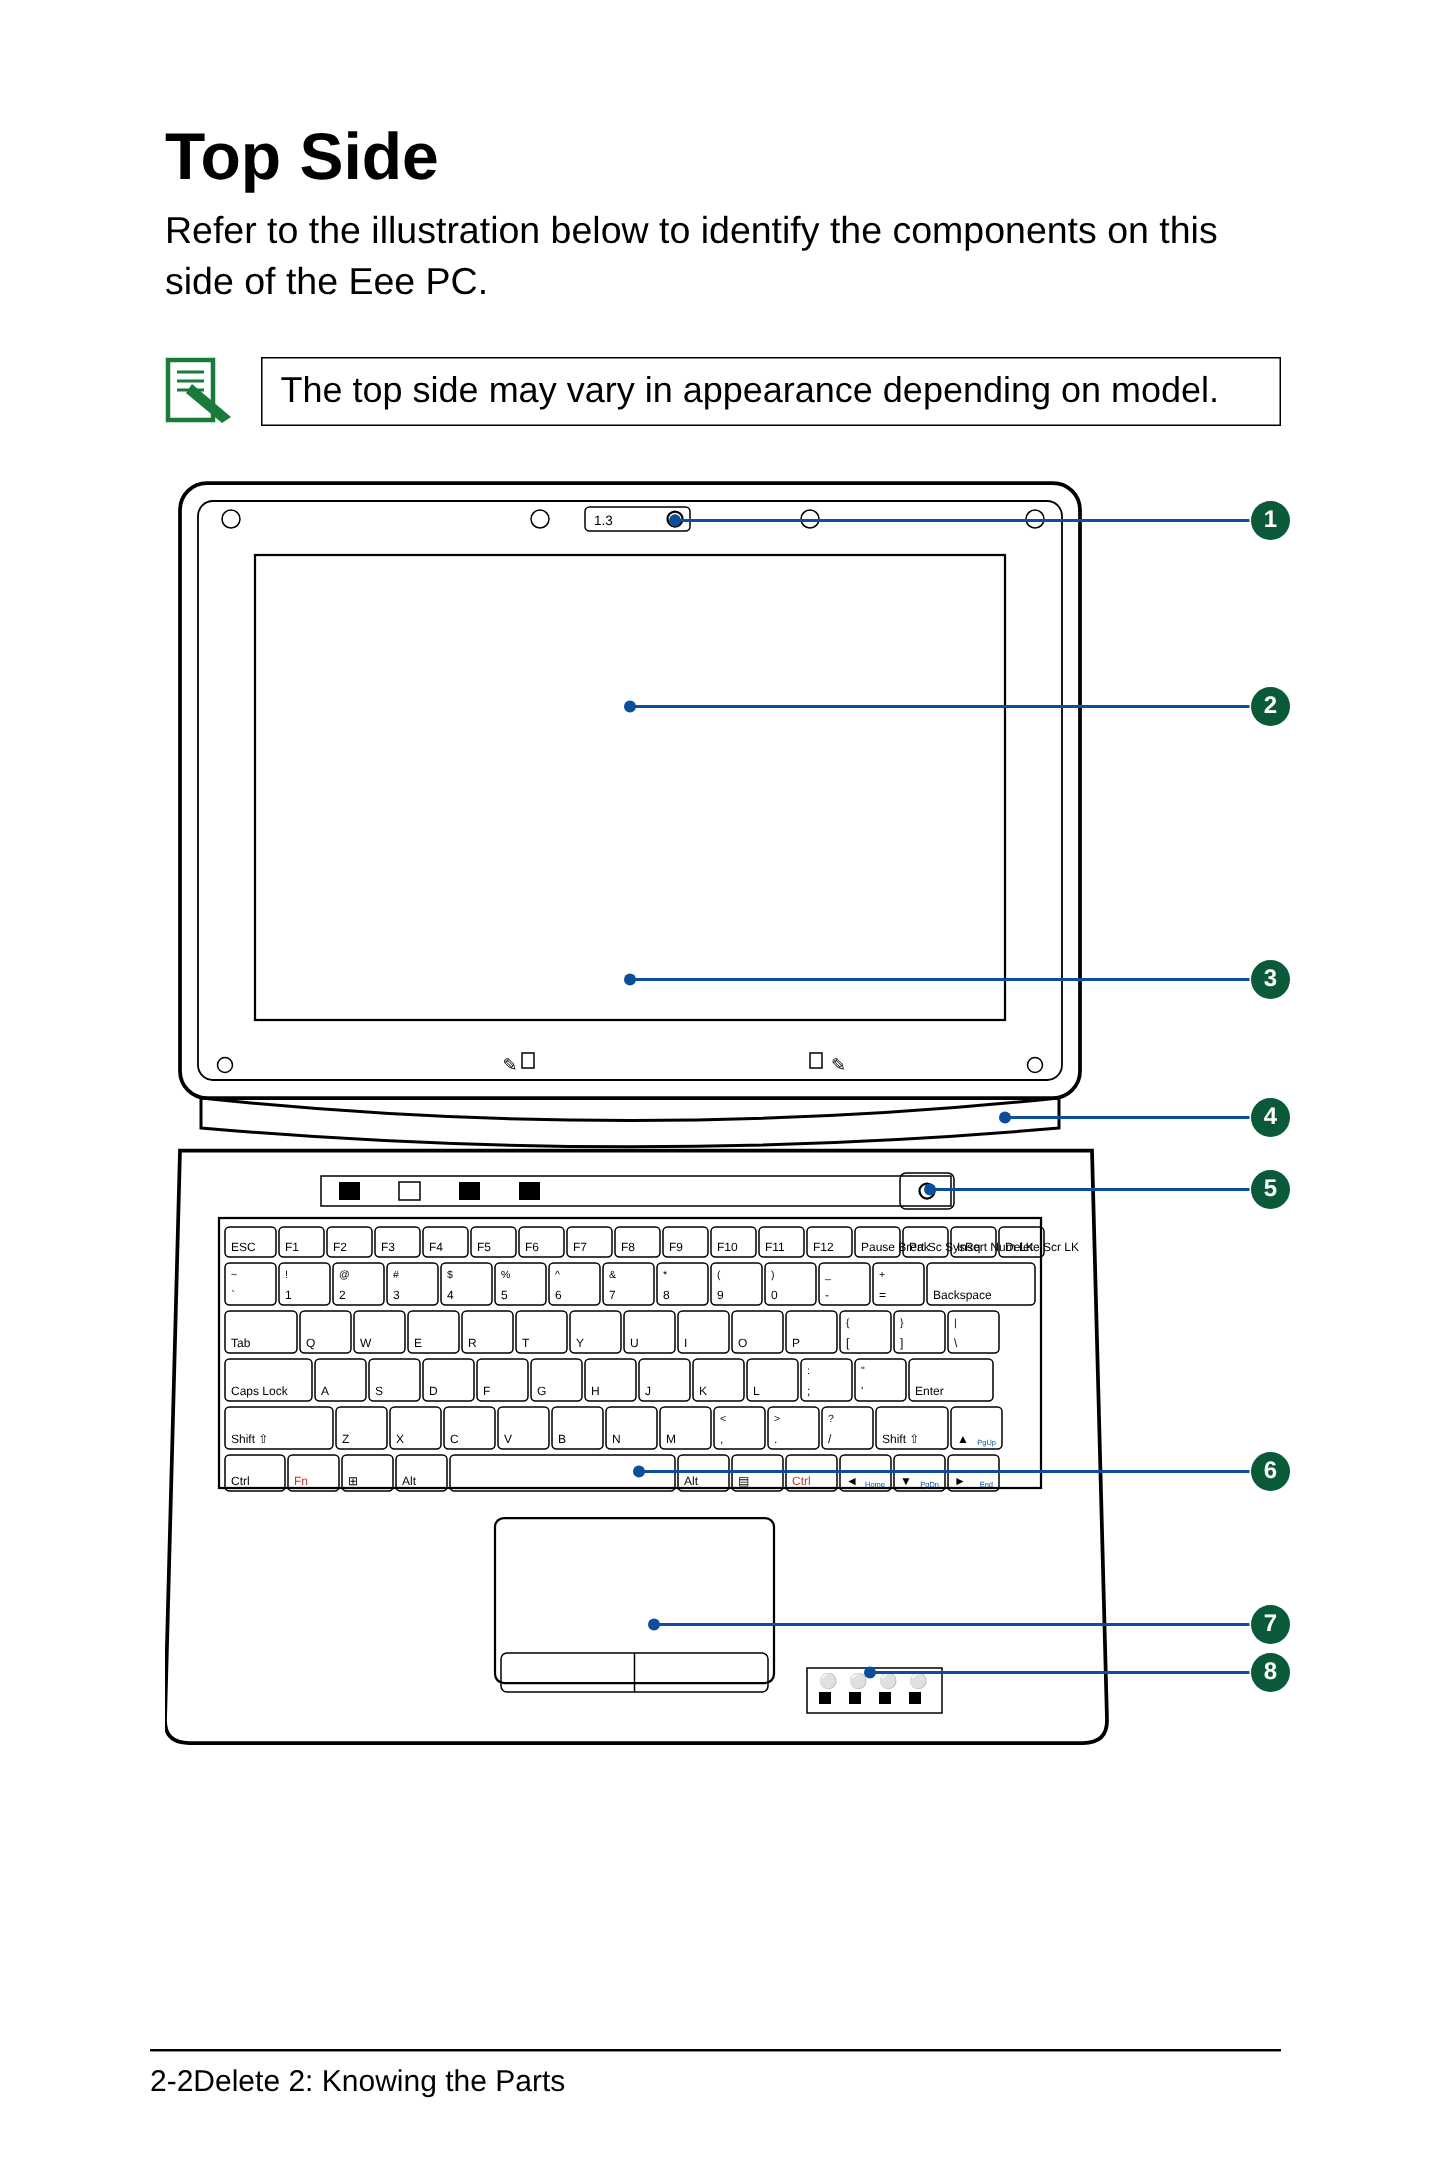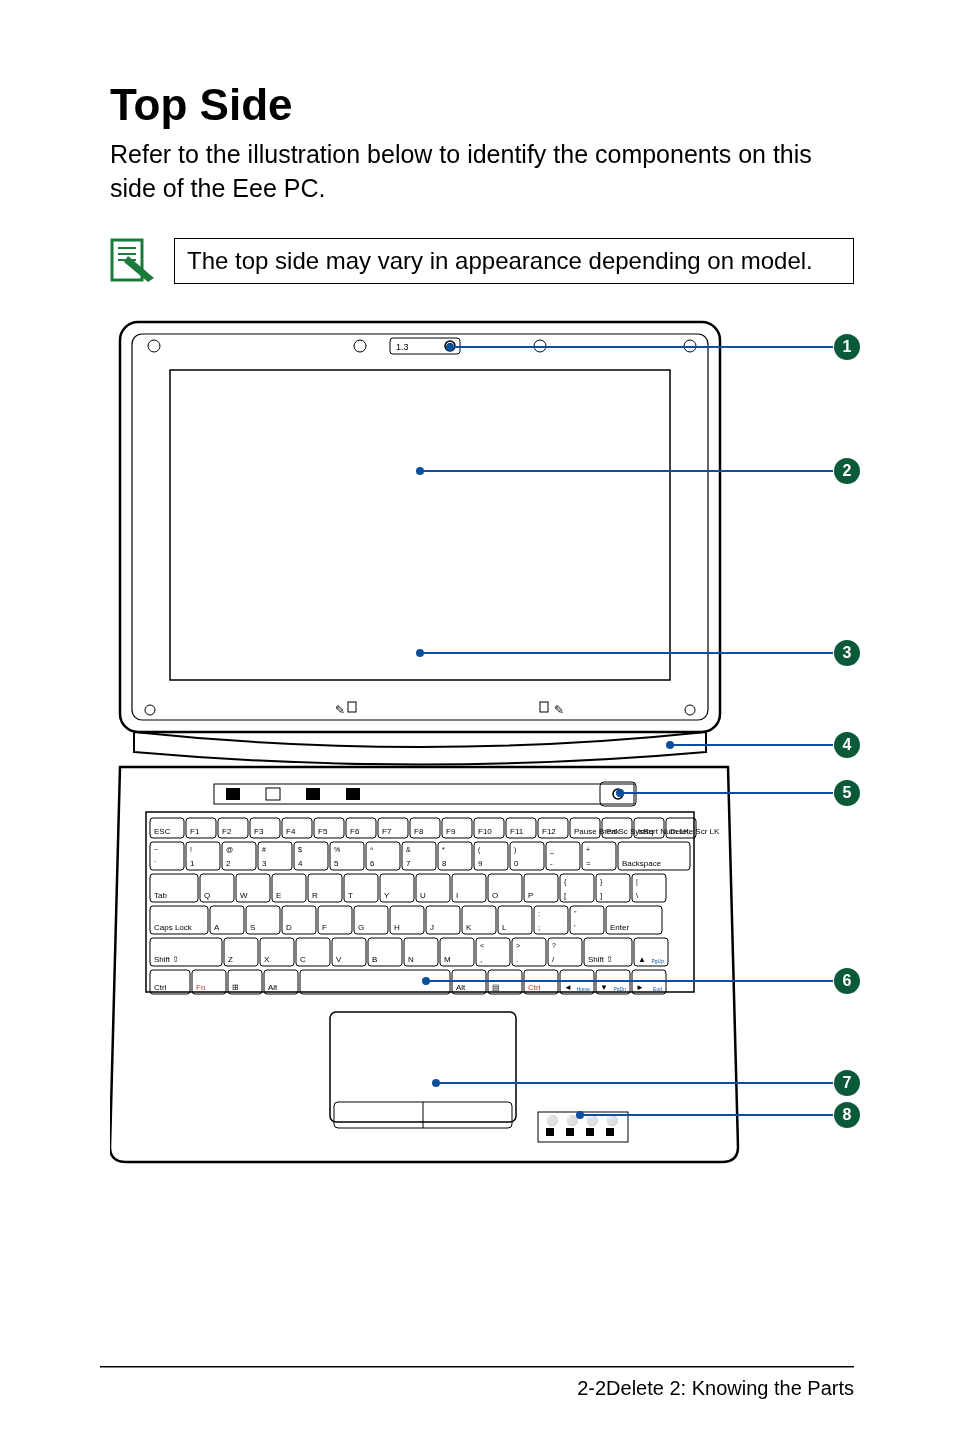--- a/index.html
+++ b/index.html
@@ -84,21 +84,21 @@
     bottom: 70px;
     height: 2px;
     background: linear-gradient(to bottom, #000 0, #000 1px, #888 1px, #888 2px);
   }
   .footer {
     position: absolute;
     left: 100px; right: 100px;
     bottom: 38px;
     font-size: 20px;
     display: flex;
-    justify-content: flex-end;
+    justify-content: flex-start;
   }
 </style>
 </head>
 <body>
 
 <div class="page">
   <h1>Top Side</h1>
   <p class="intro">Refer to the illustration below to identify the components on this side of the Eee PC.</p>
 
   <div class="note-row">

